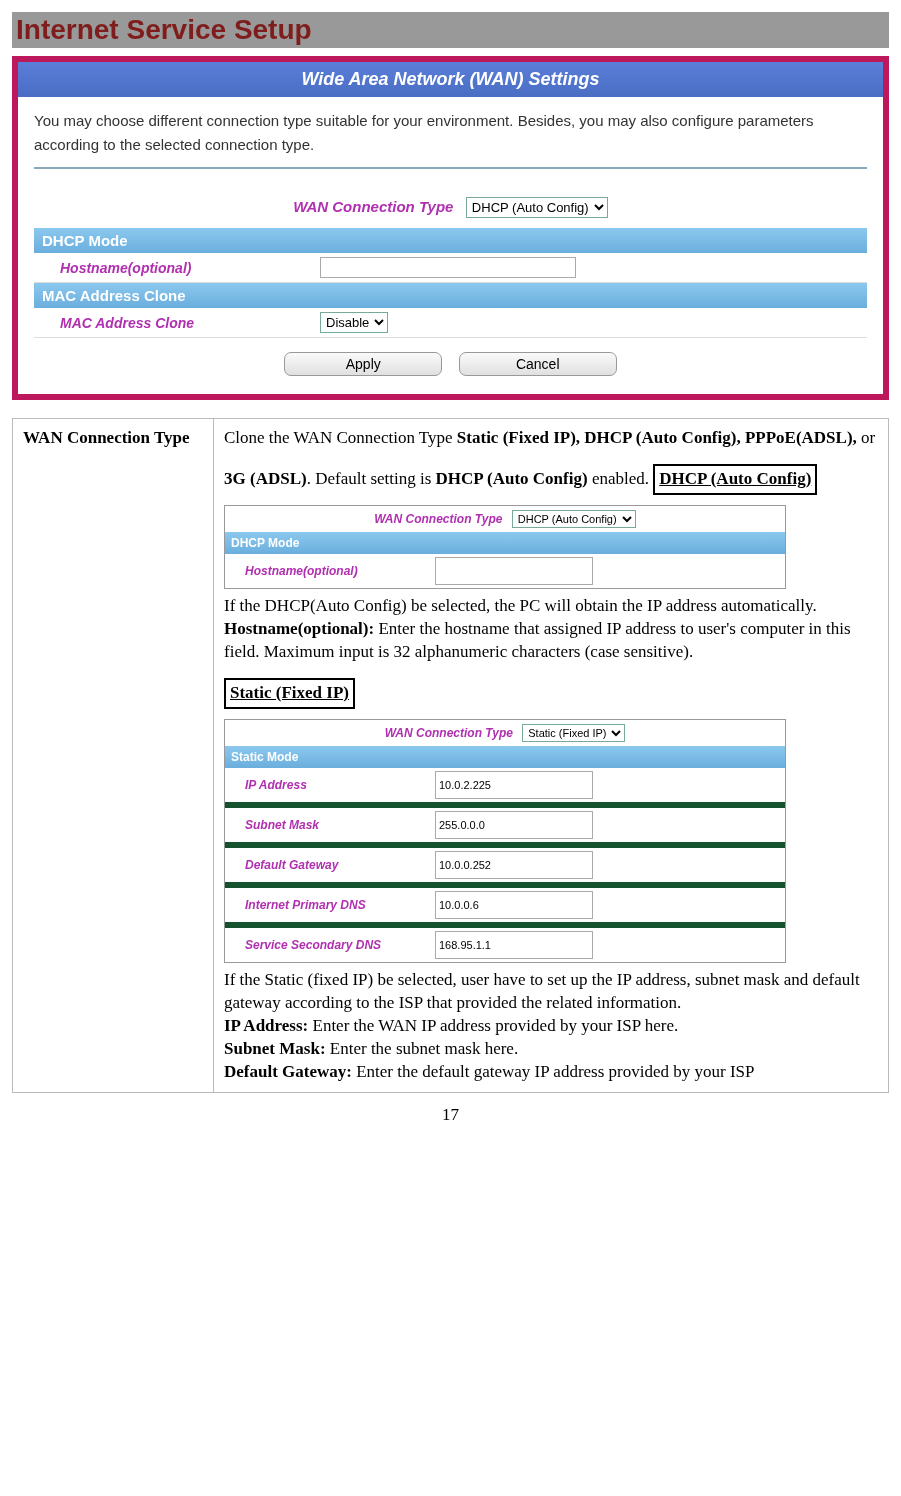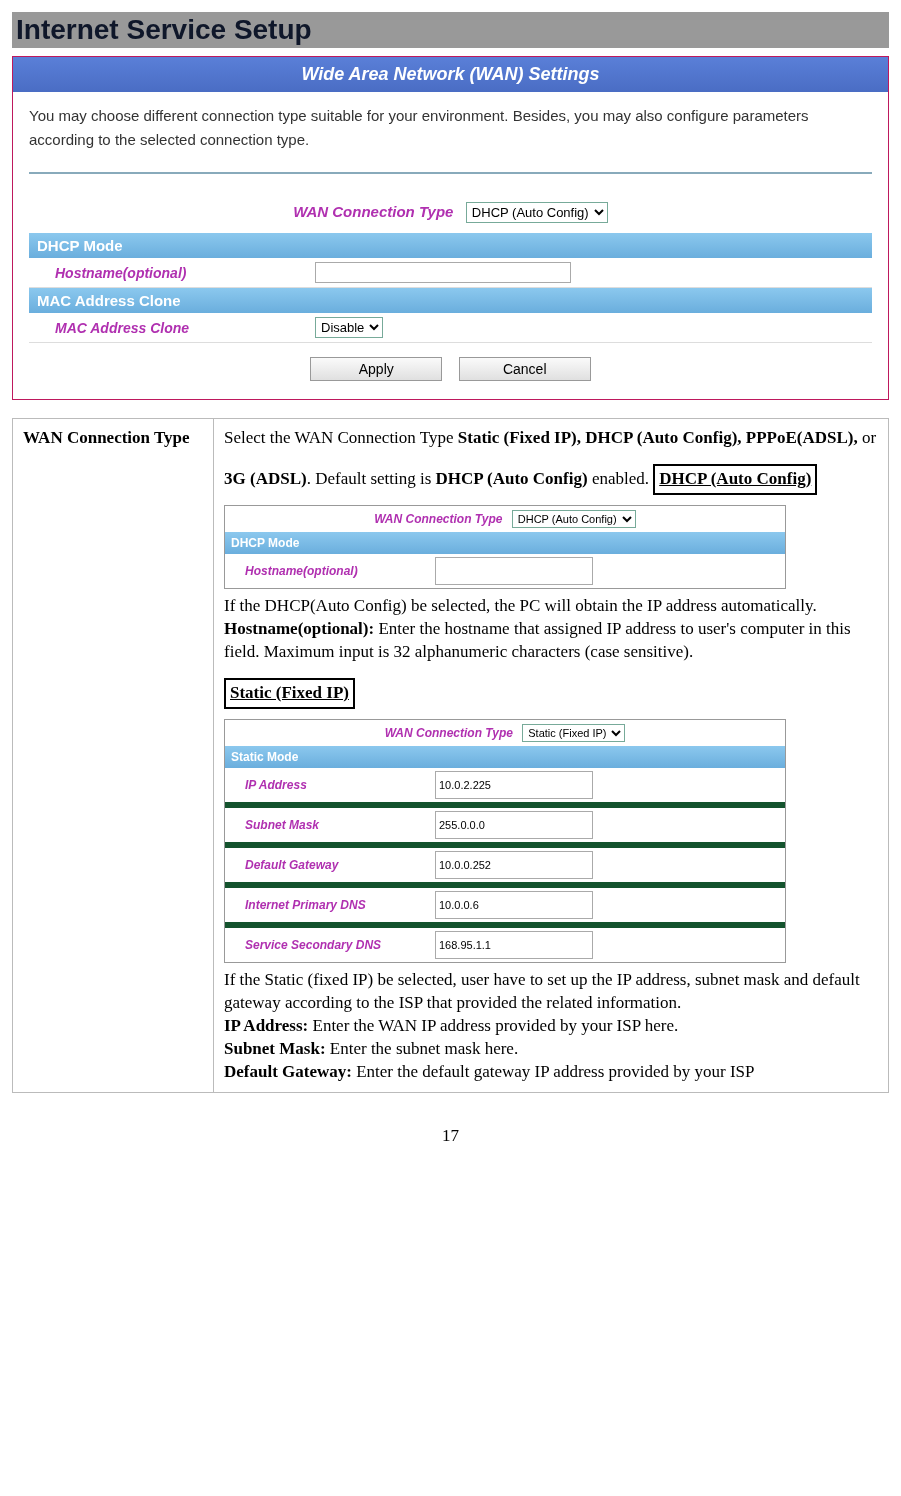--- a/index.html
+++ b/index.html
@@ -1,46 +1,46 @@
 <!DOCTYPE html>
 <html><head>
 <meta charset="utf-8">
 <style>
 body { font-family: "Times New Roman", serif; margin: 0; padding: 12px; width: 877px; background: white; }
 .page-title-bar { background: #999; padding: 0; margin-bottom: 8px; }
-.page-title { font-family: Verdana, sans-serif; font-weight: bold; font-size: 28px; color: #0f172a; margin: 0; padding: 2px 4px; }
-.panel { border: 1px solid #be185d; margin-bottom: 18px; font-family: Arial, sans-serif; }
+.page-title { font-family: Verdana, sans-serif; font-weight: bold; font-size: 28px; color: #7f1d1d; margin: 0; padding: 2px 4px; }
+.panel { border: 6px solid #be185d; margin-bottom: 18px; font-family: Arial, sans-serif; }
 .panel-header { background: linear-gradient(#5a7fd8, #4a6dc4); color: white; font-weight: bold; text-align: center; padding: 7px; font-size: 18px; font-style: italic; }
 .panel-body { padding: 12px 16px; }
-.panel-intro { font-size: 15px; color: #333; line-height: 1.6; margin-bottom: 20px; }
+.panel-intro { font-size: 15px; color: #333; line-height: 1.6; margin-bottom: 10px; }
 hr.sep { border: none; border-top: 2px solid #8ab; margin: 8px 0 28px 0; }
 .wan-row { text-align: center; margin-bottom: 10px; }
 .wan-label { font-family: Arial; font-weight: bold; color: #b030b0; font-size: 15px; font-style: italic; margin-right: 8px; }
 .wan-select { font-family: Arial; font-size: 13px; }
 select { font-family: Arial; font-size: 13px; border: 1px solid #7a9; background: white; padding: 1px; }
 .section-bar { background: linear-gradient(#8bc8ee, #6aaedd); color: white; font-weight: bold; padding: 4px 8px; font-size: 15px; }
 .field-row { padding: 4px 8px; display: flex; align-items: center; border-bottom: 1px solid #ddd; }
 .field-row:last-child { border-bottom: none; }
 .field-label { font-family: Arial; font-weight: bold; color: #b030b0; font-size: 14px; width: 260px; padding-left: 18px; font-style: italic; }
 .field-input input { font-family: Arial; font-size: 13px; width: 250px; border: 1px solid #aaa; padding: 2px; }
 .btn-row { text-align: center; padding: 14px 0 6px 0; }
-.btn { display: inline-block; width: 132px; padding: 3px 0; background: linear-gradient(#fafafa,#e0e0e0); border: 1px solid #999; border-radius: 0; font-family: Arial; font-size: 14px; margin: 0 6px; cursor: pointer; }
+.btn { display: inline-block; width: 158px; padding: 3px 0; background: linear-gradient(#fafafa,#e0e0e0); border: 1px solid #999; border-radius: 7px; font-family: Arial; font-size: 14px; margin: 0 6px; cursor: pointer; }
 .desc-table { border-collapse: collapse; width: 100%; }
 .desc-table td { border: 1px solid #bbb; vertical-align: top; padding: 8px 10px; font-family: "Times New Roman", serif; font-size: 17px; line-height: 1.35; }
 .desc-left { width: 180px; font-weight: bold; }
 .sub-heading { font-weight: bold; text-decoration: underline; border: 2px solid black; display: inline-block; padding: 2px 4px; margin: 14px 0 10px 0; }
 .mini-panel { border: 1px solid #999; margin: 0 0 6px 0; font-family: Arial; font-size: 12px; width: 560px; }
 .mini-wan-row { text-align: center; padding: 4px 0; }
 .mini-wan-label { font-family: Arial; font-weight: bold; color: #b030b0; font-size: 12px; font-style: italic; margin-right: 6px; }
 .mini-section-bar { background: linear-gradient(#8bc8ee,#6aaedd); color: white; font-weight: bold; padding: 3px 6px; font-size: 12px; }
 .mini-field-row { padding: 3px 6px; display: flex; align-items: center; border-bottom: 6px solid #14532d; }
 .mini-field-row:last-child { border-bottom: none; }
 .mini-field-label { font-family: Arial; font-weight: bold; color: #b030b0; font-size: 12px; width: 190px; padding-left: 14px; font-style: italic; }
 .mini-field-input input { font-family: Arial; font-size: 11px; width: 150px; border: 1px solid #aaa; padding: 7px 3px; }
-.page-num { text-align: center; font-size: 17px; margin-top: 33px; }
+.page-num { text-align: center; font-size: 17px; margin-top: 12px; }
 </style>
 </head>
 <body>
 
 <div class="page-title-bar">
   <h1 class="page-title">Internet Service Setup</h1>
 </div>
 
 <div class="panel">
   <div class="panel-header">Wide Area Network (WAN) Settings</div>
@@ -72,21 +72,21 @@
       <button class="btn">Cancel</button>
     </div>
   </div>
 </div>
 
 <table class="desc-table">
 <tbody>
       <tr>
 <td class="desc-left">WAN Connection Type</td>
 <td>
-  <span>Select the WAN Connection Type </span><b>Static (Fixed IP), DHCP (Auto Config), PPPoE(ADSL),</b><span> or </span><b>3G (ADSL)</b><span>. Default setting is </span><b>DHCP (Auto Config)</b><span> enabled.</span>
+  <span>Clone the WAN Connection Type </span><b>Static (Fixed IP), DHCP (Auto Config), PPPoE(ADSL),</b><span> or </span><b>3G (ADSL)</b><span>. Default setting is </span><b>DHCP (Auto Config)</b><span> enabled.</span>
 
   <div class="sub-heading">DHCP (Auto Config)</div>
 
   <div class="mini-panel">
     <div class="mini-wan-row">
       <span class="mini-wan-label">WAN Connection Type</span>
       <select style="font-size:11px;">
         <option>DHCP (Auto Config)</option>
       </select>
     </div>

